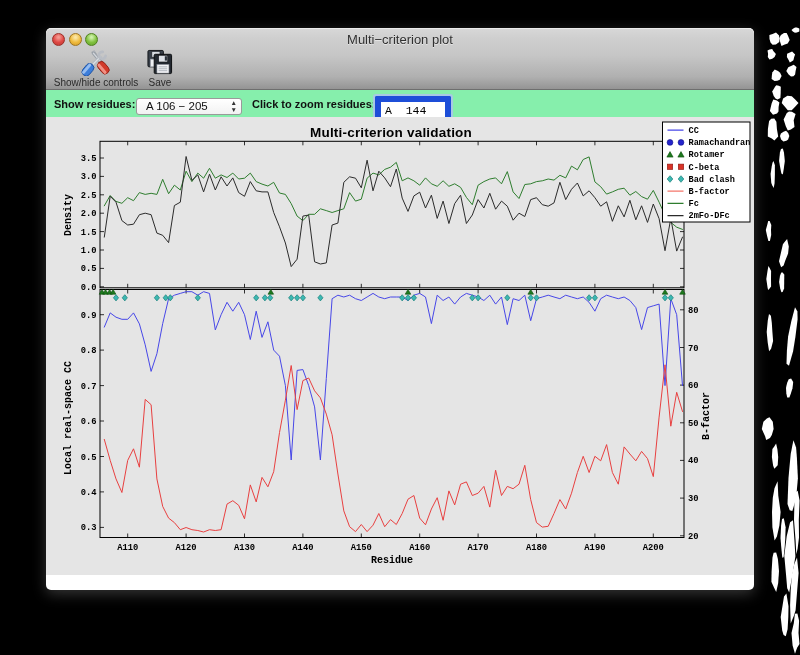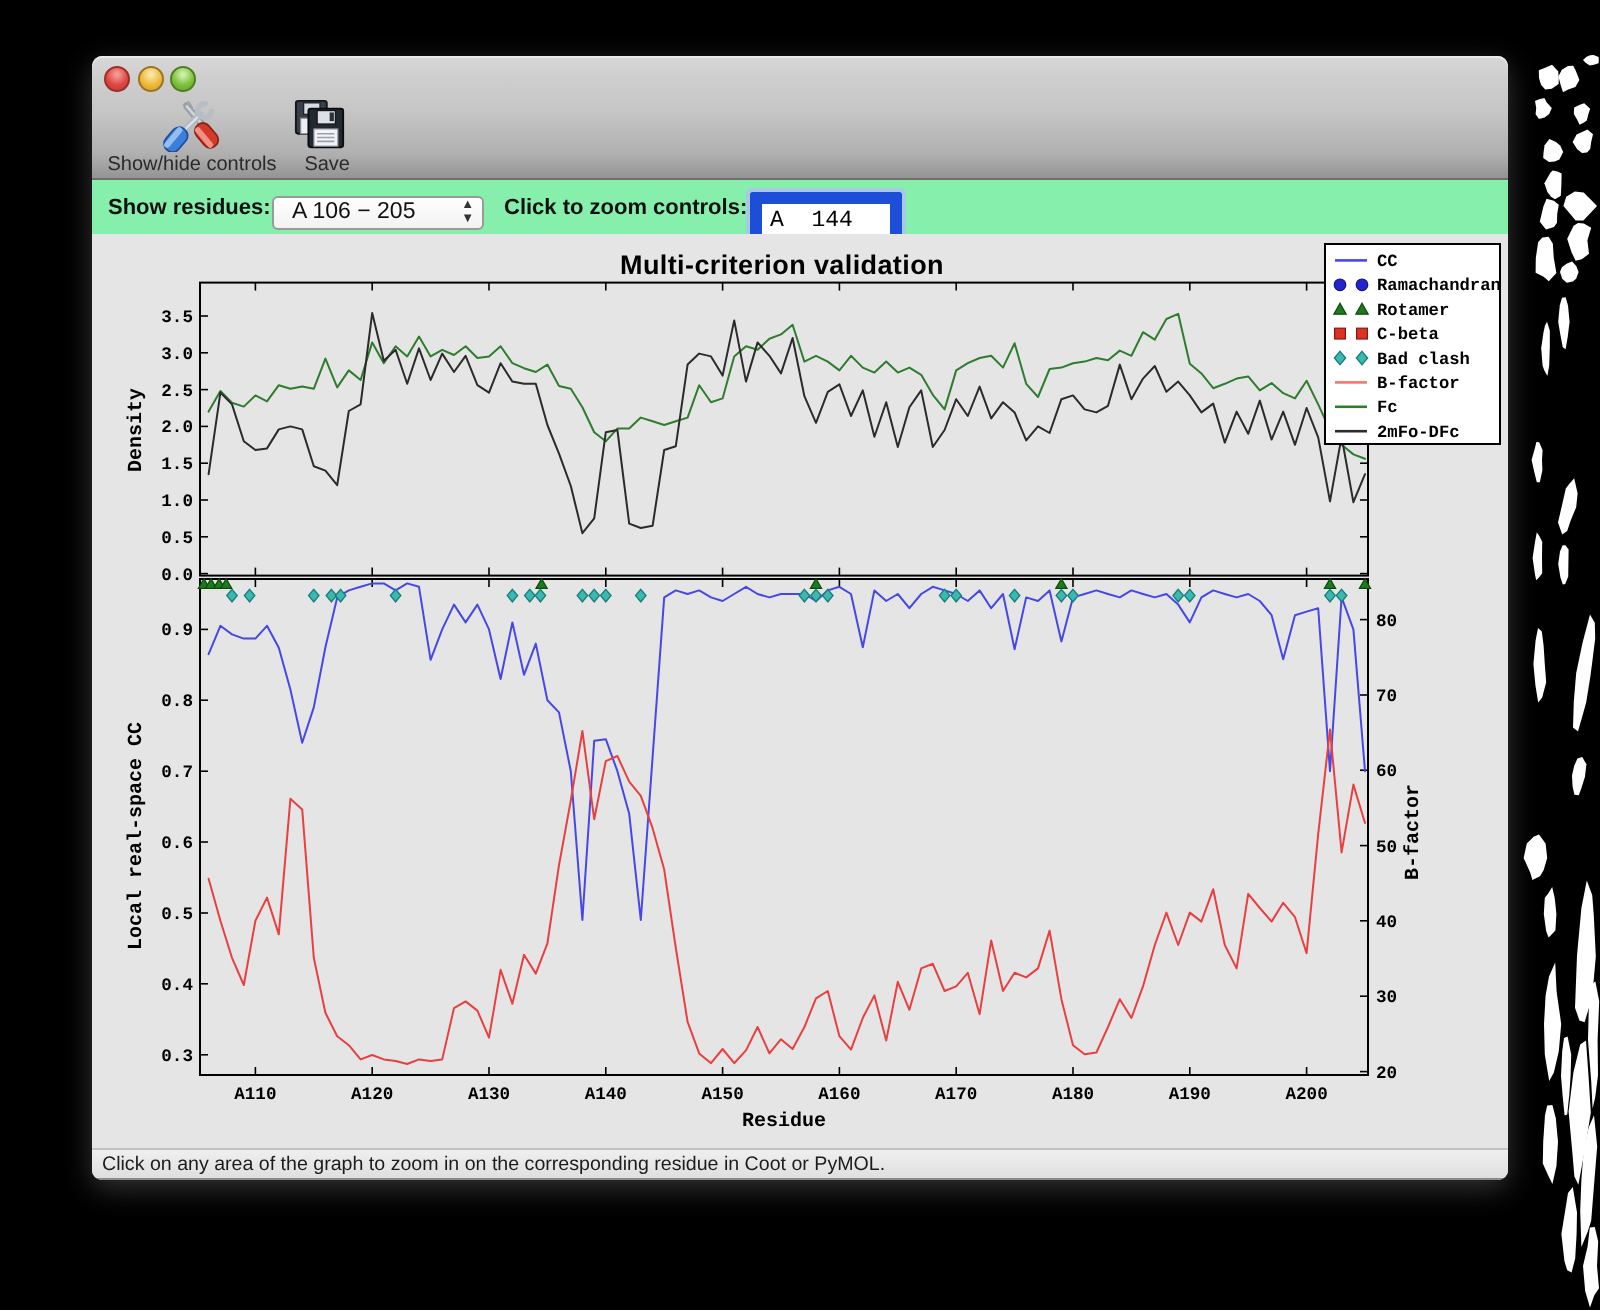--- a/index.html
+++ b/index.html
@@ -6,21 +6,21 @@
  background:#fff;box-shadow:0 4px 14px rgba(190,190,190,.28);}
 #tbar{position:absolute;left:0;top:0;width:708px;height:61px;
  background:linear-gradient(#d8d8d8 0%,#cecece 18%,#c6c6c6 45%,#b0b0b0 80%,#949494 100%);
  border-bottom:1px solid #6e6e6e;border-radius:5px 5px 0 0;box-shadow:inset 0 1px 0 rgba(238,238,238,.9);}
 .tl{position:absolute;top:5px;width:11px;height:11px;border-radius:50%;}
 #tl1{left:6px;background:radial-gradient(circle at 50% 30%,#f49990 8%,#df4744 55%,#b93d32 100%);border:0.5px solid #9c2f28;}
 #tl2{left:23px;background:radial-gradient(circle at 50% 30%,#fae6a4 8%,#efba3c 55%,#cf9a28 100%);border:0.5px solid #9e7420;}
 #tl3{left:39px;background:radial-gradient(circle at 50% 30%,#cdf0a8 8%,#80c03e 55%,#62a42e 100%);border:0.5px solid #50801e;}
 #title{position:absolute;left:0;top:4px;width:708px;text-align:center;font-size:13px;color:#303030;
  text-shadow:0 1px 0 rgba(255,255,255,.5);}
-.titem{position:absolute;top:21px;text-align:right;font-size:10px;color:#2a2a2a;white-space:nowrap;transform:translateX(-50%);}
+.titem{position:absolute;top:21px;text-align:center;font-size:10px;color:#2a2a2a;white-space:nowrap;transform:translateX(-50%);}
 #ctrl{position:absolute;left:0;top:62px;width:708px;height:27px;background:#86efac;}
 .blab{position:absolute;font-size:11px;font-weight:bold;color:#111;top:7.5px;}
 #combo{position:absolute;left:90px;top:8px;width:104px;height:15px;background:linear-gradient(#ffffff,#f2f2f2);
  border:1px solid #9a9a9a;border-radius:3px;font-size:11.5px;color:#111;}
 #combo span{position:absolute;left:9px;top:1px;}
 #steppers{position:absolute;right:4px;top:1px;font-size:6.5px;color:#333;line-height:6.5px;text-align:center;}
 #field{position:absolute;left:329px;top:6px;width:64px;height:17px;background:#fff;border:6px solid #1d4ed8;
  outline:2px solid #a8c9e4;border-radius:1px;font-family:"Liberation Mono",monospace;font-size:11.5px;color:#000;}
 #field span{position:absolute;left:4px;top:2px;}
 #fig{position:absolute;left:0;top:89px;width:796px;height:458px;background:#e5e5e5;font-weight:bold;}
@@ -30,20 +30,21 @@
 text{font-family:"Liberation Mono",monospace;}
 .tk{font-size:8.8px;fill:#000;}
 .lg{font-size:8.6px;fill:#000;}
 .axlab{font-size:10px;fill:#000;}
 </style></head><body>
 <div id="win">
  <div id="tbar">
   <div class="tl" id="tl1"></div>
       <div class="tl" id="tl2"></div>
       <div class="tl" id="tl3"></div>
+  <div id="title">Multi−criterion plot</div>
   <div class="titem" style="left:50px;">
    <svg width="32" height="27" viewBox="0 0 32 28" style="display:block;margin:0 auto 1px;">
     <g stroke-linecap="round">
      <path d="M12 3.2 l2.6-1.4 1.8 3.0 z" fill="#c3c8cf" stroke="#8a9098" stroke-width="0.5"></path>
      <path d="M13.6 4.4 L23 15.4" stroke="#9aa0a8" stroke-width="3.6"></path>
      <path d="M13.6 4.4 L23 15.4" stroke="#d2d6db" stroke-width="1.4"></path>
      <rect x="19.7" y="12.4" width="8.2" height="14" rx="3.8" transform="rotate(-40 23.8 19.4)" fill="#d23b2a" stroke="#8e2015" stroke-width="0.9"></rect>
      <rect x="20.6" y="12.9" width="3" height="13" rx="1.5" transform="rotate(-40 23.8 19.4)" fill="#f09184" stroke="none"></rect>
      <path d="M20.5 8.5 L8.5 20.5" stroke="#b4bac2" stroke-width="3.4"></path>
      <path d="M20.5 8.5 L8.5 20.5" stroke="#dde0e4" stroke-width="1.2"></path>
@@ -66,21 +67,21 @@
     <path d="M13.5 18.5h9M13.5 20.5h9M13.5 22.5h9" stroke="#9ba1aa" stroke-width="0.8"></path>
    </svg>
    Save</div>
  </div>
  <div id="ctrl">
   <div class="blab" style="left:8px;">Show residues:</div>
   <div id="combo">
         <span>A 106 − 205</span>
    <div id="steppers">▲<br>▼</div>
       </div>
-  <div class="blab" style="left:206px;">Click to zoom controls:</div>
+  <div class="blab" style="left:206px;">Click to zoom residues:</div>
   <div id="field">
         <span>A&nbsp;&nbsp;144</span>
       </div>
  </div>
  <div id="fig">
   <svg width="708" height="458" viewBox="0 0 708 458">
    <text x="345" y="20" text-anchor="middle" style="font-family:'Liberation Sans',sans-serif;font-size:13.5px;letter-spacing:0.2px;" fill="#000">Multi-criterion validation</text>
 
    <rect x="54.0" y="24.3" width="584.0" height="146.5" fill="none" stroke="#000" stroke-width="1"></rect>
    <rect x="54.0" y="172.5" width="584.0" height="248.0" fill="none" stroke="#000" stroke-width="1"></rect>
@@ -249,23 +250,20 @@
 <path d="M635.0 58.7 L637.8 62.0 L635.0 65.3 L632.2 62.0 Z" fill="#3cb8b2" stroke="#1b7f7a" stroke-width="0.7"></path>
 <text x="642.5" y="64.8" class="lg">Bad clash</text>
 <path d="M621.5 74.2H637.5" stroke="#f4766b" stroke-width="1.3" fill="none"></path>
 <text x="642.5" y="77.0" class="lg">B-factor</text>
 <path d="M621.5 86.39999999999999H637.5" stroke="#2e7d2e" stroke-width="1.3" fill="none"></path>
 <text x="642.5" y="89.2" class="lg">Fc</text>
 <path d="M621.5 98.6H637.5" stroke="#2b2b2b" stroke-width="1.3" fill="none"></path>
 <text x="642.5" y="101.4" class="lg">2mFo-DFc</text>
   </svg>
  </div>
- <div id="sbar">
-      <div>Click on any area of the graph to zoom in on the corresponding residue in Coot or PyMOL.</div>
-    </div>
 </div>
 <svg width="800" height="655" viewBox="0 0 800 655" style="position:absolute;left:0;top:0;pointer-events:none;">
 <polygon points="779.4,39.0 779.3,42.0 775.9,44.4 772.6,44.7 770.5,42.4 769.5,39.0 769.4,35.1 772.6,33.9 776.0,32.4 779.1,35.6" fill="#fff"></polygon>
 <polygon points="789.7,40.0 787.7,43.5 784.1,44.8 781.5,46.1 780.4,42.7 779.2,38.2 780.9,34.9 784.0,33.0 786.6,32.9 787.9,35.4" fill="#fff"></polygon>
 <polygon points="799.4,30.0 799.3,31.6 796.9,32.4 794.9,32.7 792.8,31.4 791.5,30.0 793.3,28.4 795.1,27.6 796.8,27.5 799.3,28.5" fill="#fff"></polygon>
 <polygon points="775.9,54.0 774.6,57.0 772.3,58.7 769.5,59.5 767.8,57.1 768.1,54.0 767.5,50.5 769.5,49.6 772.2,49.0 773.3,51.1" fill="#fff"></polygon>
 <polygon points="794.2,57.0 793.4,60.2 792.0,61.3 789.8,62.4 788.6,59.9 786.9,57.0 787.1,53.7 789.9,52.4 792.1,51.6 795.1,54.4" fill="#fff"></polygon>
 <polygon points="795.6,71.0 795.1,74.5 793.5,76.2 791.0,76.5 788.6,74.6 786.3,71.0 788.3,67.3 790.5,66.2 793.7,64.7 796.5,67.1" fill="#fff"></polygon>
 <polygon points="781.6,76.0 779.7,79.7 777.4,80.8 774.5,81.0 771.6,79.0 771.8,76.0 772.3,72.6 774.7,69.5 778.0,71.0 780.1,72.7" fill="#fff"></polygon>
 <polygon points="780.7,92.3 780.4,97.9 777.5,99.6 775.5,98.4 773.7,96.0 772.2,91.6 775.2,86.4 776.3,85.3 778.8,85.8 780.8,86.8" fill="#fff"></polygon>

